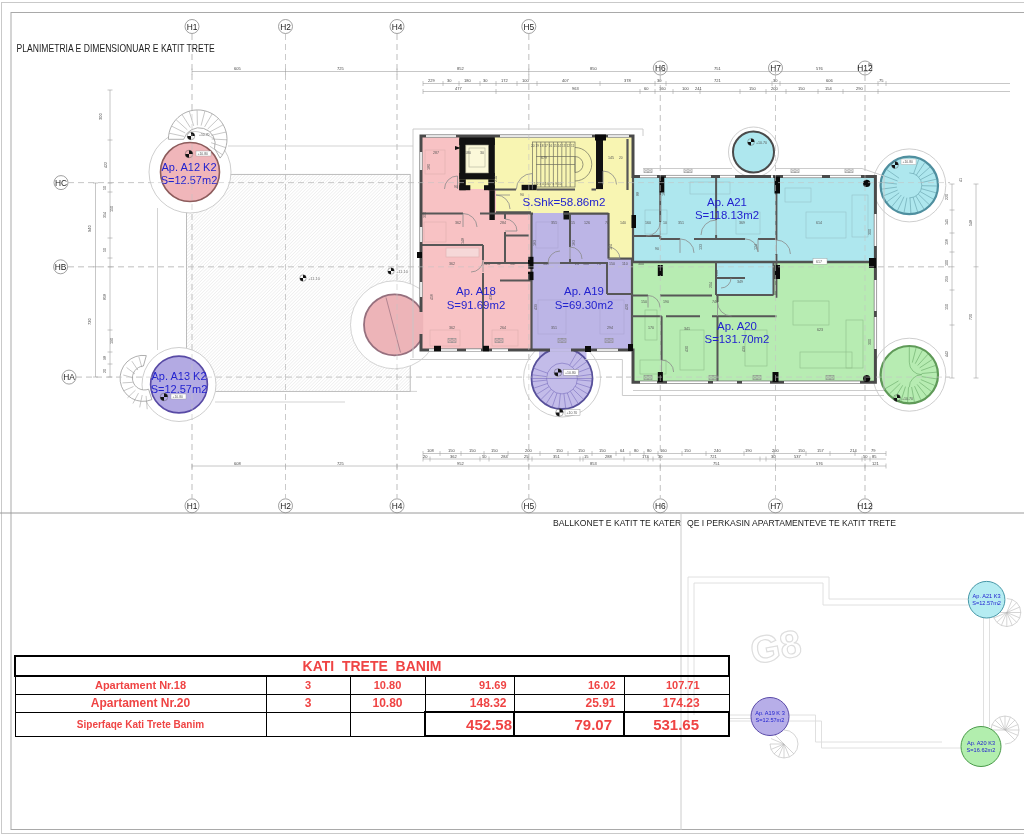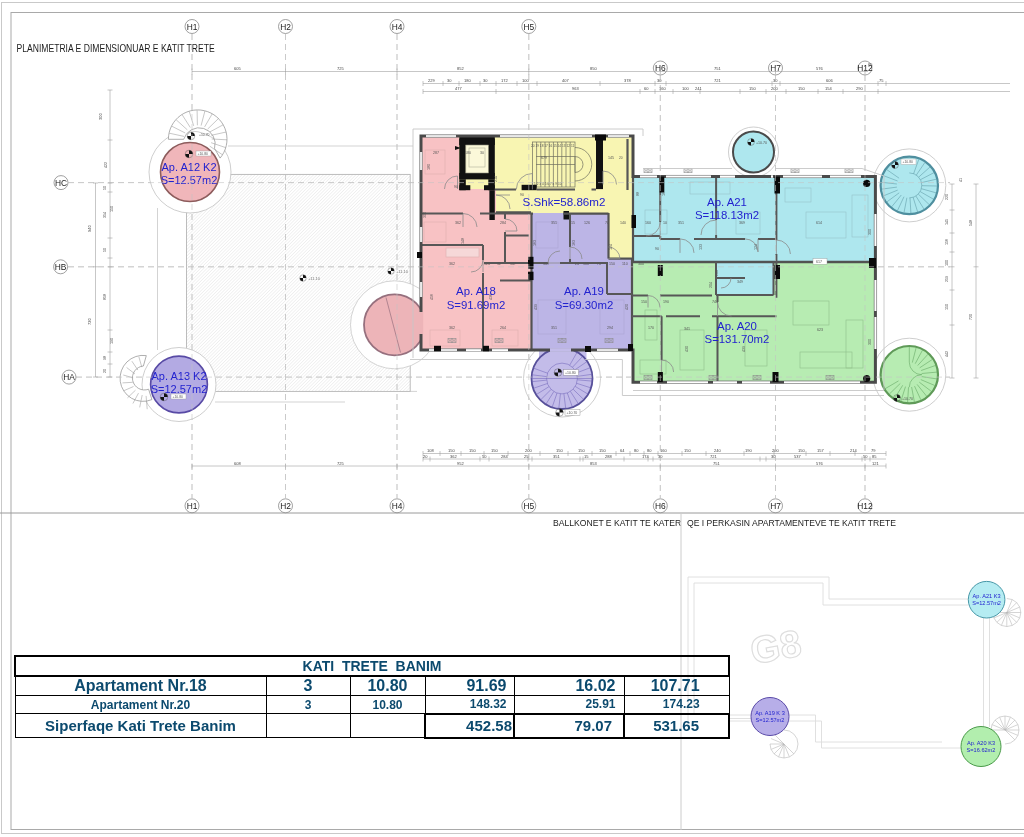--- a/index.html
+++ b/index.html
@@ -1,19 +1,19 @@
 <!DOCTYPE html>
 <html><head>
 <meta charset="utf-8">
 <style>
   html,body{margin:0;padding:0;background:#fff;}
   body{width:1024px;height:837px;position:relative;font-family:"Liberation Sans",sans-serif;}
   #plan{position:absolute;left:0;top:0;}
   .tbl{position:absolute;left:14px;top:655px;width:714px;border-collapse:collapse;table-layout:fixed;font-family:"Liberation Sans",sans-serif;}
-  .tbl td{border:1px solid #000;font-weight:bold;color:#0c4a6e;padding:0;vertical-align:middle;overflow:hidden;}
+  .tbl td{border:1px solid #000;font-weight:bold;color:#ef4444;padding:0;vertical-align:middle;overflow:hidden;}
 </style>
 </head>
 <body>
 
 <svg id="plan" width="1024" height="837" viewBox="0 0 1024 837">
 <defs>
   <pattern id="hatch" width="2.3" height="2.3" patternTransform="rotate(45)" patternUnits="userSpaceOnUse">
     <line x1="0" y1="0" x2="0" y2="2.3" stroke="#e0e0e0" stroke-width="0.85"></line>
   </pattern>
 </defs>
@@ -998,38 +998,38 @@
       <col style="width:84px">
       <col style="width:75px">
       <col style="width:89px">
       <col style="width:110px">
       <col style="width:105px">
     </colgroup>
   <tbody>
       <tr>
         <td colspan="6" style="height:18px;font-size:14px;text-align:center;border-width:2px;">KATI&nbsp; TRETE&nbsp; BANIM</td>
       </tr>
-  <tr style="height:18px;font-size:16px;">
+  <tr style="height:18px;font-size:11px;">
     <td style="text-align:center;">Apartament Nr.18</td>
     <td style="text-align:center;">3</td>
     <td style="text-align:center;">10.80</td>
     <td style="text-align:right;padding-right:7px;padding-left:24px;">91.69</td>
     <td style="text-align:right;padding-right:8px;">16.02</td>
     <td style="text-align:right;padding-right:29px;padding-left:16px;">107.71</td>
   </tr>
   <tr style="height:18px;font-size:12px;">
     <td style="text-align:center;">Apartament Nr.20</td>
         <td style="text-align:center;">3</td>
         <td style="text-align:center;">10.80</td>
     <td style="text-align:right;padding-right:7px;">148.32</td>
         <td style="text-align:right;padding-right:8px;">25.91</td>
         <td style="text-align:right;padding-right:29px;">174.23</td>
   </tr>
   <tr style="height:24px;font-size:15px;">
-    <td style="text-align:center;font-size:15px;">Siperfaqe Kati Trete Banim</td>
+    <td style="text-align:center;font-size:10px;">Siperfaqe Kati Trete Banim</td>
         <td></td>
         <td></td>
     <td style="text-align:right;padding-right:1px;border-width:2px;">452.58</td>
         <td style="text-align:right;padding-right:11px;border-width:2px;">79.07</td>
         <td style="text-align:right;padding-right:29px;border-width:2px;">531.65</td>
   </tr>
 </tbody>
   </table>
 
 </body></html>

